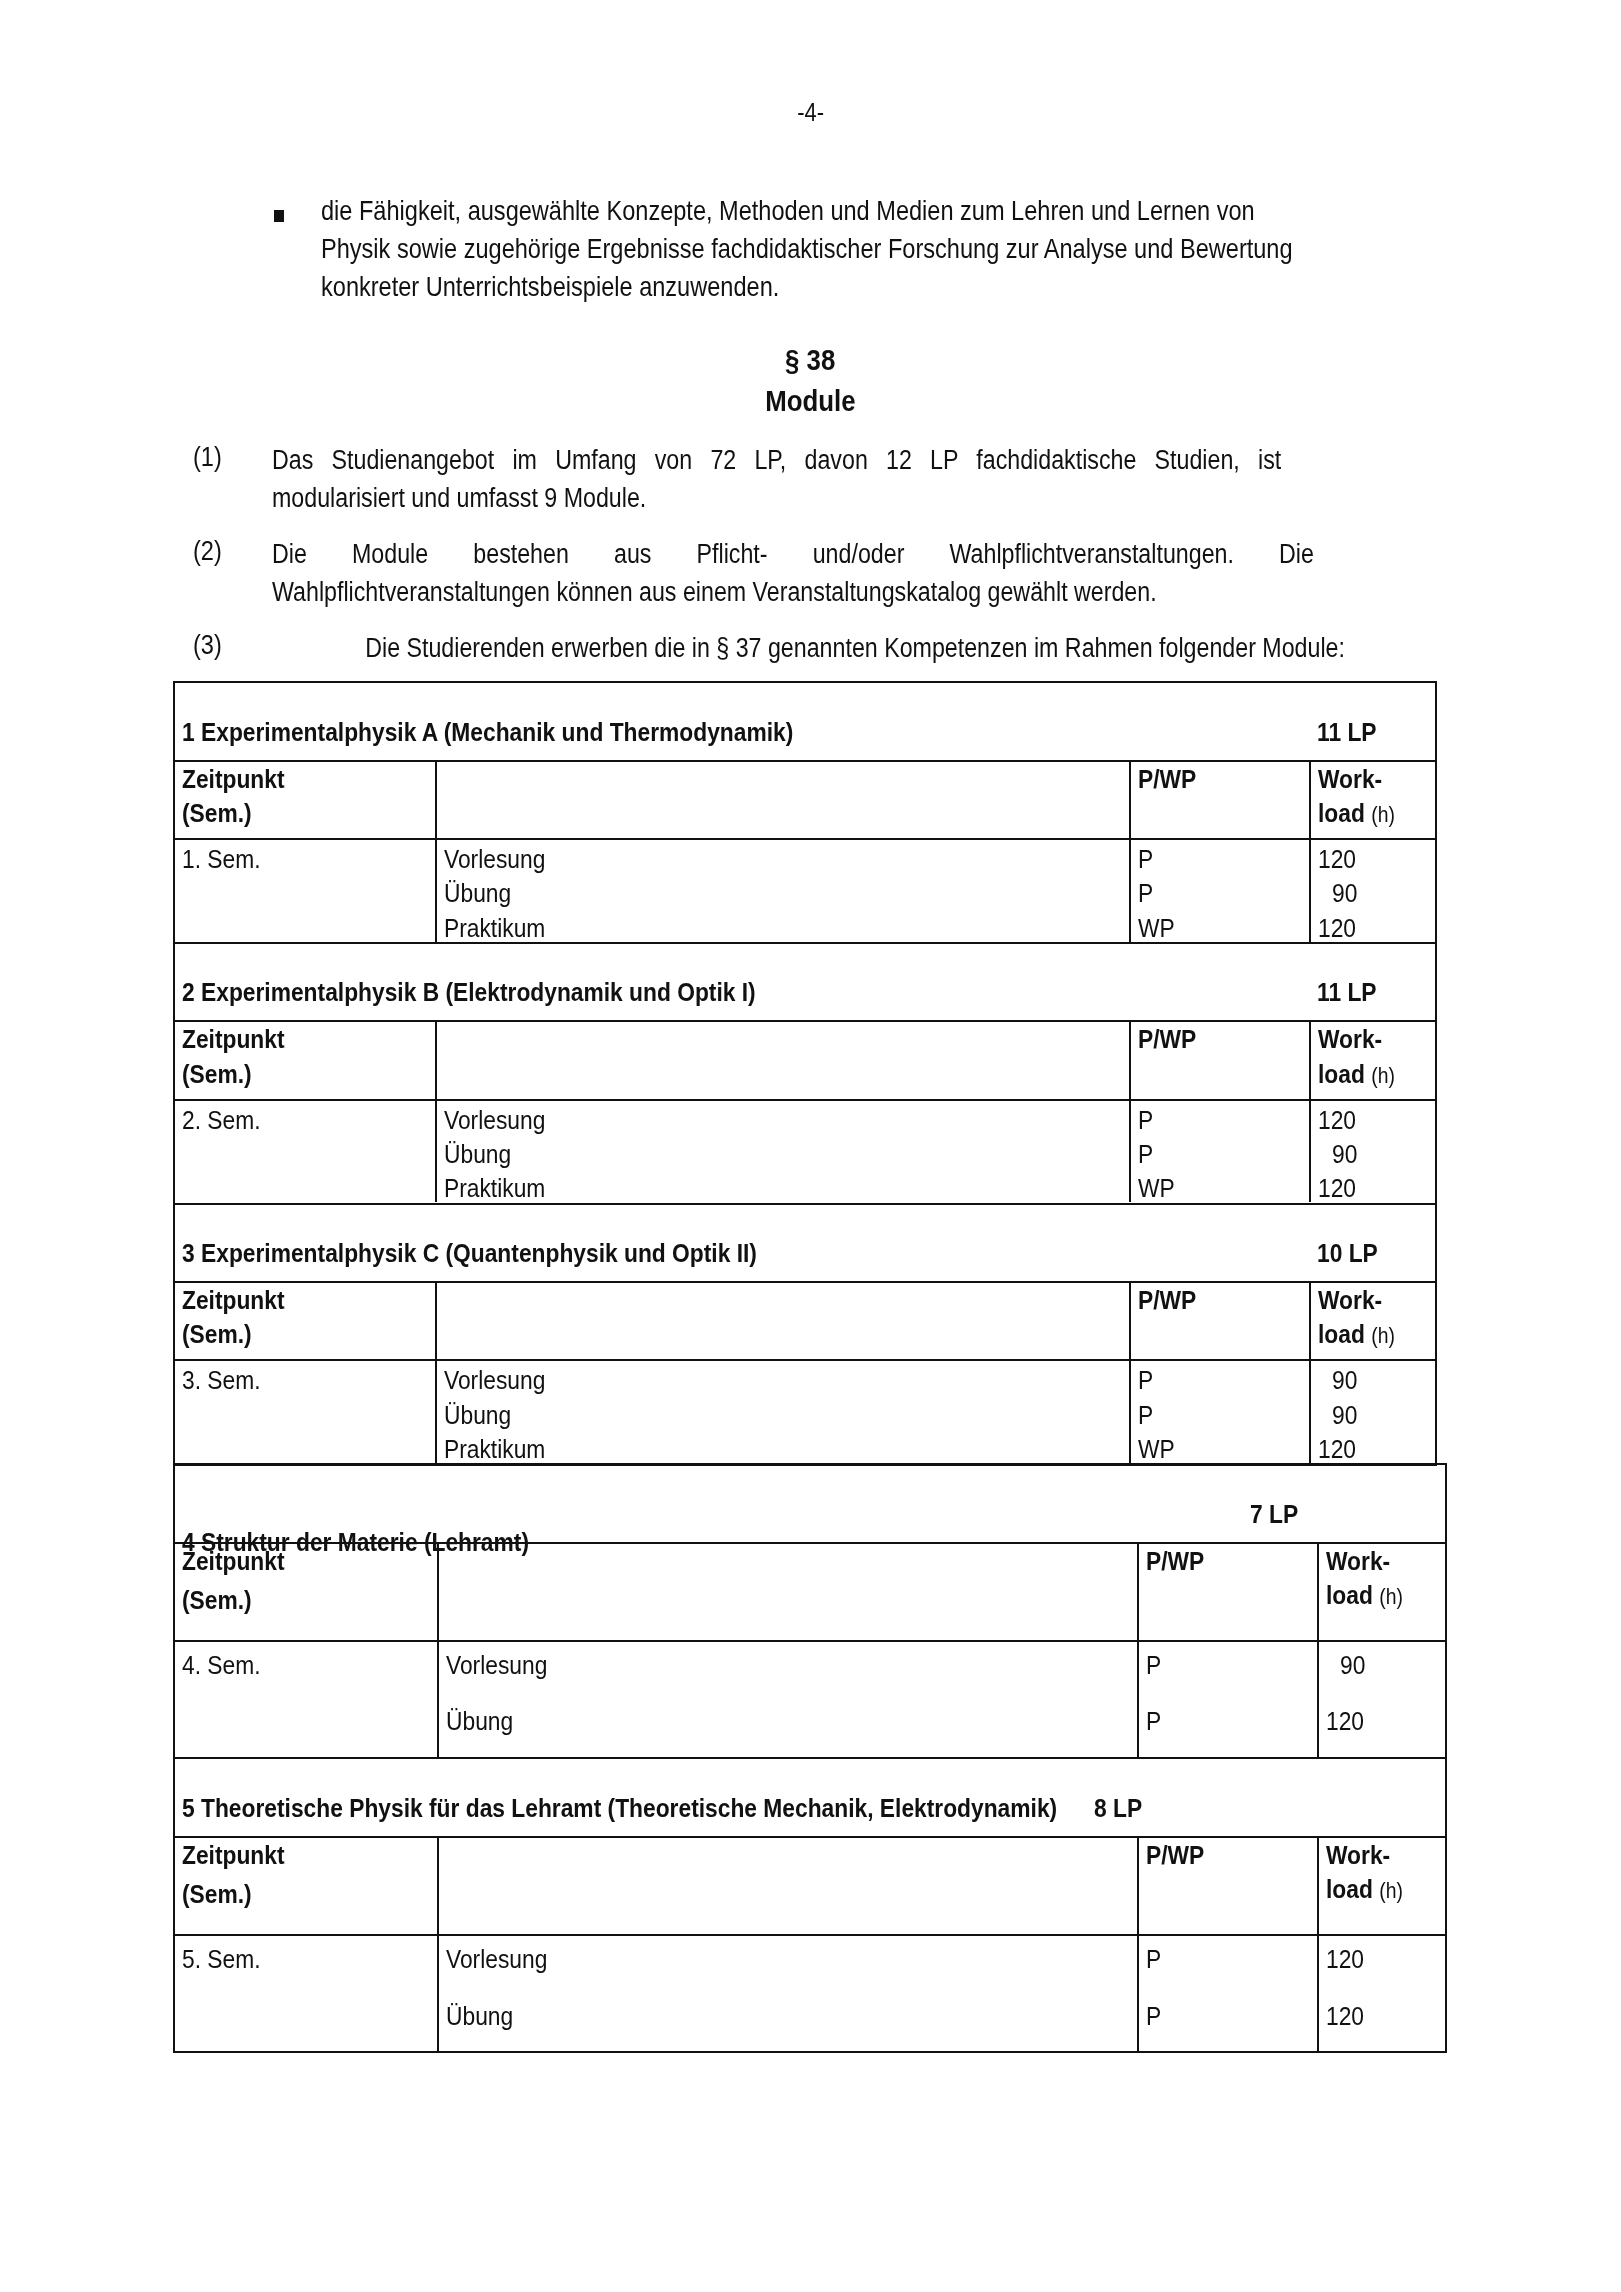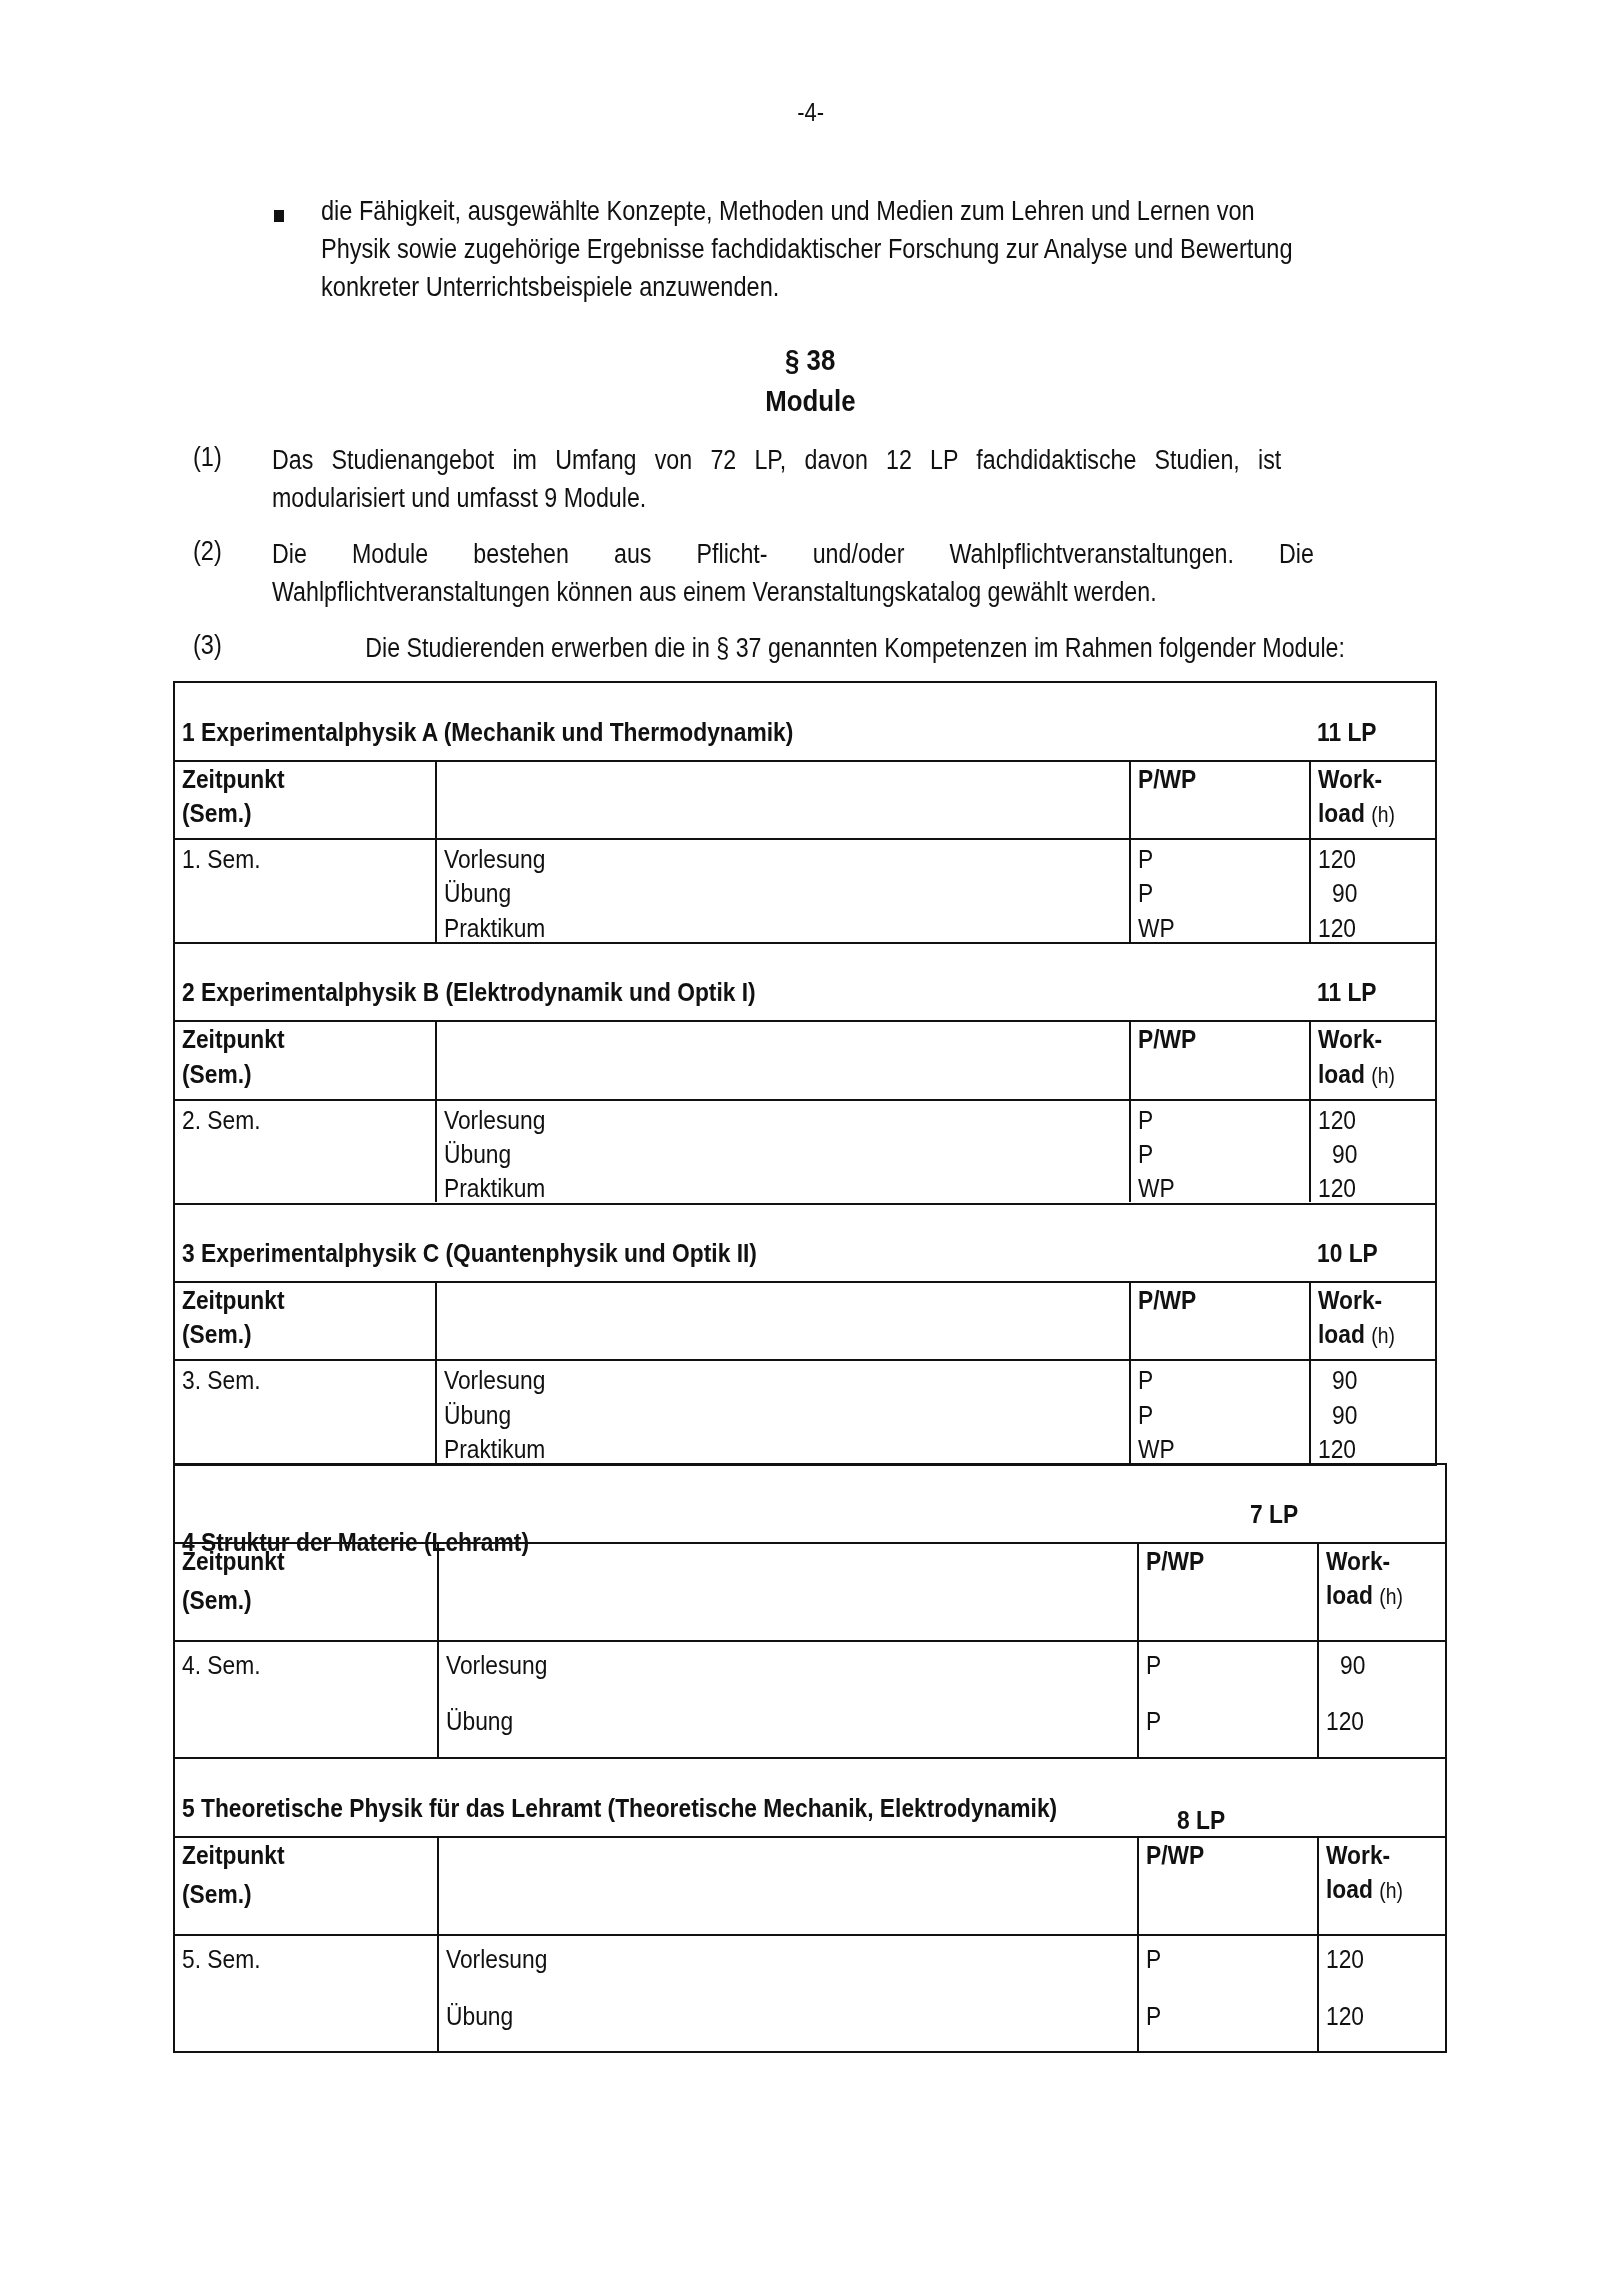--- a/index.html
+++ b/index.html
@@ -144,21 +144,21 @@
     <div class="cell" style="left:446px;top:1704px;"><span class="narrow">Übung</span></div>
     <div class="cell" style="left:1146px;top:1704px;"><span class="narrow">P</span></div>
     <div class="cell" style="left:1326px;top:1704px;"><span class="narrow">120</span></div>
     <div class="tbl" style="left:173px;top:1757px;width:1274px;height:296px;"></div>
     <div class="hline" style="left:173px;top:1836px;width:1274px;"></div>
     <div class="hline" style="left:173px;top:1934px;width:1274px;"></div>
     <div class="vline" style="left:437px;top:1836px;height:216px;"></div>
     <div class="vline" style="left:1137px;top:1836px;height:216px;"></div>
     <div class="vline" style="left:1317px;top:1836px;height:216px;"></div>
     <div class="cell b" style="left:182px;top:1791px;"><span class="narrow">5 Theoretische Physik für das Lehramt (Theoretische Mechanik, Elektrodynamik)</span></div>
-    <div class="cell b" style="left:1177px;top:1791px;margin-top:12px;"><span class="narrow">8 LP</span></div>
+    <div class="cell b" style="left:1094px;top:1791px;"><span class="narrow">8 LP</span></div>
     <div class="cell b" style="left:182px;top:1838px;"><span class="narrow">Zeitpunkt</span></div>
     <div class="cell b" style="left:182px;top:1877px;"><span class="narrow">(Sem.)</span></div>
     <div class="cell b" style="left:1146px;top:1838px;"><span class="narrow">P/WP</span></div>
     <div class="cell b" style="left:1326px;top:1838px;"><span class="narrow">Work-</span></div>
     <div class="cell b" style="left:1326px;top:1872px;"><span class="narrow"><span>load </span><span class="small">(h)</span></span></div>
     <div class="cell" style="left:182px;top:1942px;"><span class="narrow">5. Sem.</span></div>
     <div class="cell" style="left:446px;top:1942px;"><span class="narrow">Vorlesung</span></div>
     <div class="cell" style="left:1146px;top:1942px;"><span class="narrow">P</span></div>
     <div class="cell" style="left:1326px;top:1942px;"><span class="narrow">120</span></div>
     <div class="cell" style="left:446px;top:1999px;"><span class="narrow">Übung</span></div>

